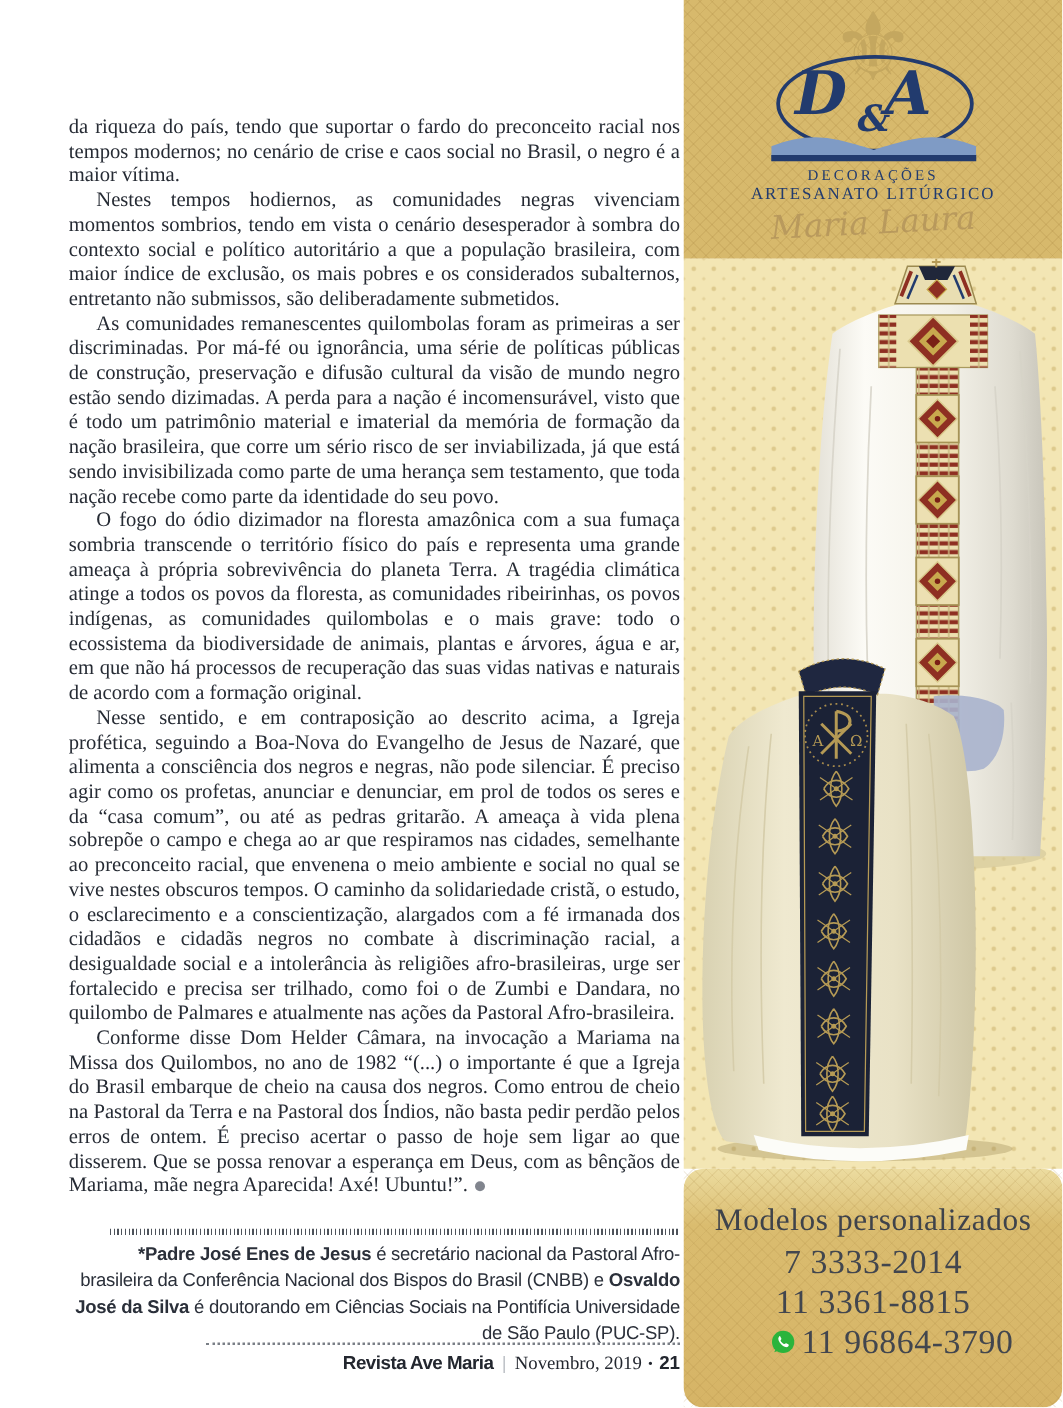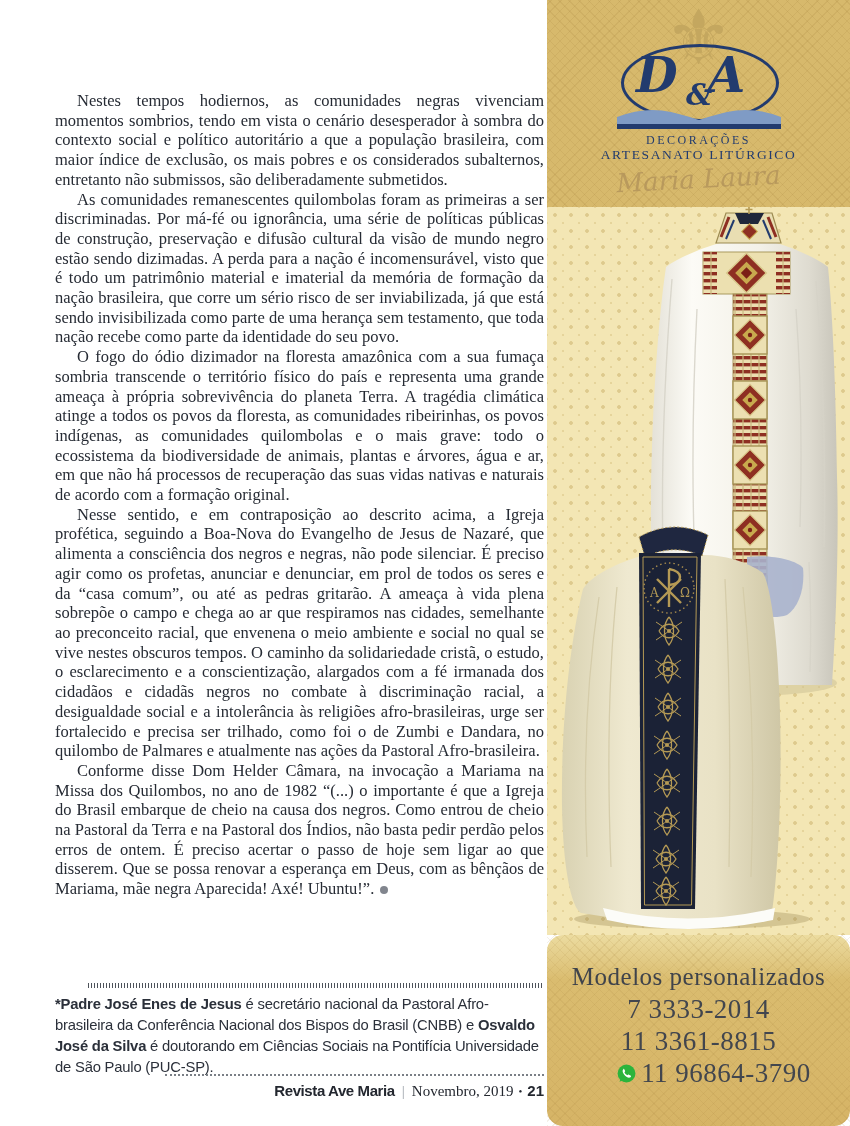--- a/index.html
+++ b/index.html
@@ -11,21 +11,21 @@
            font-size:16.5px;line-height:19.7px;color:#262b34;text-align:justify;}
   .article p{margin:0;}
   .article p.indent{text-indent:22px;}
   .end-dot{display:inline-block;width:8px;height:8px;border-radius:50%;
            background:#81858e;margin-left:6px;}
 
   
   .author-note{position:absolute;left:55px;top:983px;width:489px;}
   .note-rule{height:5px;margin-left:33px;
              background:repeating-linear-gradient(90deg,#4d525a 0 1px,transparent 1px 3px);}
-  .note-text{margin:6px 0 0;font-family:"Liberation Sans",sans-serif;
+  .note-text{margin:6px 0 0;text-align:right;font-family:"Liberation Sans",sans-serif;
              font-size:14.8px;line-height:21px;color:#2b303a;letter-spacing:-0.2px;}
 
   
   .footer{position:absolute;left:55px;top:1074px;width:489px;}
   .footer-rule{height:0;margin-left:110px;border-top:2px dotted #7a7f86;}
   .footer-line{margin-top:6px;text-align:right;color:#23272f;font-size:15px;}
   .mag{font-family:"Liberation Sans",sans-serif;font-weight:bold;letter-spacing:-0.4px;}
   .sep{color:#9aa0a8;margin:0 7px;}
   .issue{font-family:"Liberation Serif",serif;}
   .bullet{margin:0 5px;font-size:11px;vertical-align:1px;}
@@ -81,20 +81,21 @@
   .contact .phone{margin-top:4px;font-size:27px;line-height:28px;letter-spacing:.5px;}
   .phone-row{display:flex;align-items:center;justify-content:center;gap:5px;padding-left:31px;}
 </style>
 </head>
 <body>
 
 <div class="page">
 
   <div class="article">
     <div id="paragraphs">
+        <p>da riqueza do país, tendo que suportar o fardo do preconceito racial nos tempos modernos; no cenário de crise e caos social no Brasil, o negro é a maior vítima.</p>
         <p class="indent">Nestes tempos hodiernos, as comunidades negras vivenciam momentos sombrios, tendo em vista o cenário desesperador à sombra do contexto social e político autoritário a que a população brasileira, com maior índice de exclusão, os mais pobres e os considerados subalternos, entretanto não submissos, são deliberadamente submetidos.</p>
         <p class="indent">As comunidades remanescentes quilombolas foram as primeiras a ser discriminadas. Por má-fé ou ignorância, uma série de políticas públicas de construção, preservação e difusão cultural da visão de mundo negro estão sendo dizimadas. A perda para a nação é incomensurável, visto que é todo um patrimônio material e imaterial da memória de formação da nação brasileira, que corre um sério risco de ser inviabilizada, já que está sendo invisibilizada como parte de uma herança sem testamento, que toda nação recebe como parte da identidade do seu povo.</p>
         <p class="indent">O fogo do ódio dizimador na floresta amazônica com a sua fumaça sombria transcende o território físico do país e representa uma grande ameaça à própria sobrevivência do planeta Terra. A tragédia climática atinge a todos os povos da floresta, as comunidades ribeirinhas, os povos indígenas, as comunidades quilombolas e o mais grave: todo o ecossistema da biodiversidade de animais, plantas e árvores, água e ar, em que não há processos de recuperação das suas vidas nativas e naturais de acordo com a formação original.</p>
         <p class="indent">Nesse sentido, e em contraposição ao descrito acima, a Igreja profética, seguindo a Boa-Nova do Evangelho de Jesus de Nazaré, que alimenta a consciência dos negros e negras, não pode silenciar. É preciso agir como os profetas, anunciar e denunciar, em prol de todos os seres e da “casa comum”, ou até as pedras gritarão. A ameaça à vida plena sobrepõe o campo e chega ao ar que respiramos nas cidades, semelhante ao preconceito racial, que envenena o meio ambiente e social no qual se vive nestes obscuros tempos. O caminho da solidariedade cristã, o estudo, o esclarecimento e a conscientização, alargados com a fé irmanada dos cidadãos e cidadãs negros no combate à discriminação racial, a desigualdade social e a intolerância às religiões afro-brasileiras, urge ser fortalecido e precisa ser trilhado, como foi o de Zumbi e Dandara, no quilombo de Palmares e atualmente nas ações da Pastoral Afro-brasileira.</p>
         <p class="indent">Conforme disse Dom Helder Câmara, na invocação a Mariama na Missa dos Quilombos, no ano de 1982 “(...) o importante é que a Igreja do Brasil embarque de cheio na causa dos negros. Como entrou de cheio na Pastoral da Terra e na Pastoral dos Índios, não basta pedir perdão pelos erros de ontem. É preciso acertar o passo de hoje sem ligar ao que disserem. Que se possa renovar a esperança em Deus, com as bênçãos de Mariama, mãe negra Aparecida! Axé! Ubuntu!”.<span class="end-dot"></span></p>
       </div>
   </div>
 
   <div class="author-note">
     <div class="note-rule"></div>

